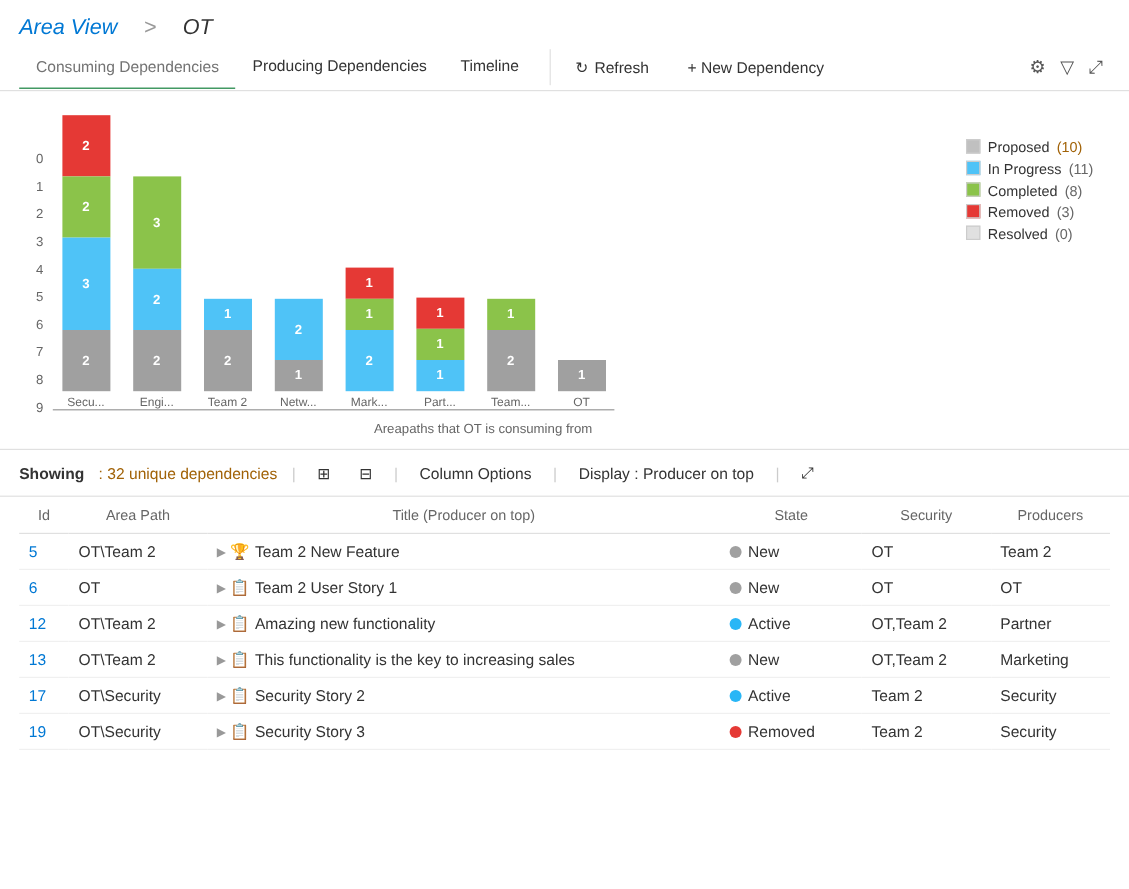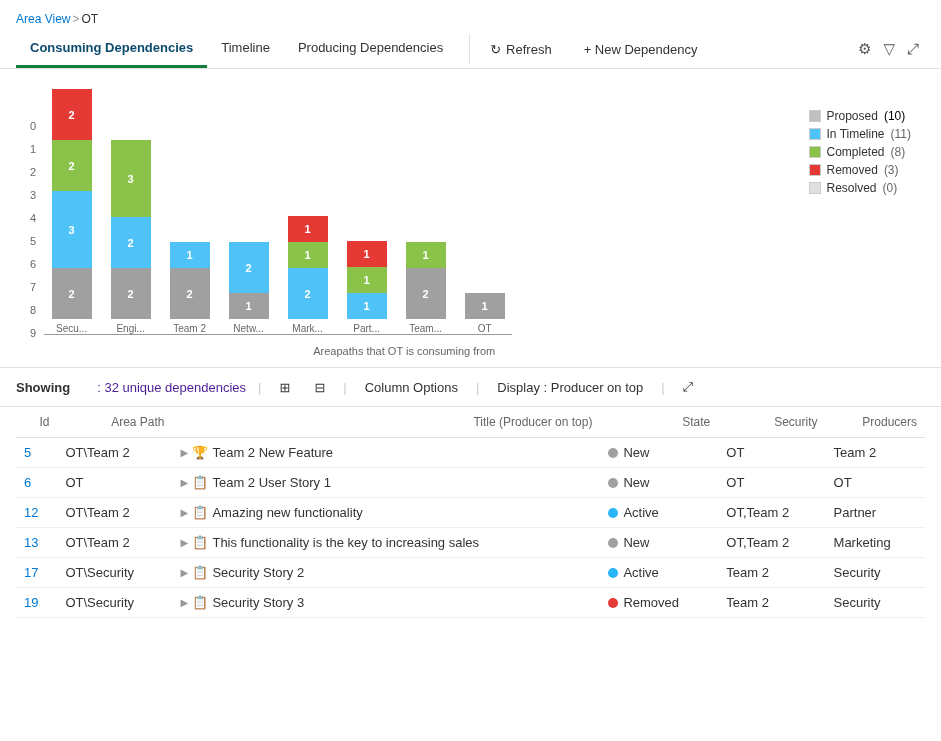--- a/index.html
+++ b/index.html
@@ -1,25 +1,25 @@
 <!DOCTYPE html>
 <html><head>
   <meta charset="utf-8">
   <style>
     * { box-sizing: border-box; margin: 0; padding: 0; }
     body { font-family: 'Segoe UI', Arial, sans-serif; font-size: 13px; color: #333; background: #fff; }
 
-    .header-breadcrumb { padding: 12px 16px 4px; font-size: 12px; color: #666; display: flex; align-items: center; gap: 2px; }
+    .header-breadcrumb { padding: 12px 16px 4px; font-size: 18px; color: #666; display: flex; align-items: center; gap: 22px; font-style: italic; }
     .header-breadcrumb .area-view { color: #0078d4; cursor: pointer; }
     .header-breadcrumb .sep { color: #999; }
     .header-breadcrumb .current { color: #333; }
 
     .nav-tabs { display: flex; align-items: center; padding: 0 16px; border-bottom: 1px solid #e0e0e0; gap: 0; }
     .tab { padding: 10px 14px; cursor: pointer; color: #333; font-size: 13px; border-bottom: 3px solid transparent; white-space: nowrap; }
-    .tab.active { color: #0c4a6e; border-bottom: 3px solid #15803d; font-weight: 700; }
+    .tab.active { color: #737373; border-bottom: 1px solid #15803d; font-weight: 400; }
     .nav-separator { width: 1px; height: 30px; background: #e0e0e0; margin: 0 12px; }
     .nav-actions { display: flex; align-items: center; gap: 16px; margin-left: 0; }
     .nav-action-btn { display: flex; align-items: center; gap: 5px; cursor: pointer; color: #333; font-size: 13px; padding: 6px 8px; border: none; background: none; }
     .nav-icon-btn { cursor: pointer; color: #555; padding: 6px; border: none; background: none; font-size: 15px; }
     .spacer { flex: 1; }
 
     .chart-area { padding: 20px 30px 10px; display: flex; align-items: flex-start; }
     .chart-container { position: relative; flex: 1; }
     .bars-and-axis { display: flex; align-items: flex-end; gap: 0; }
     .y-axis { display: flex; flex-direction: column-reverse; justify-content: space-between; height: 230px; padding-right: 8px; color: #666; font-size: 11px; text-align: right; }
@@ -28,35 +28,35 @@
     .bars-group { display: flex; align-items: flex-end; gap: 4px; padding-bottom: 0; }
     .bar-column { display: flex; flex-direction: column; align-items: center; width: 55px; }
     .bar-stack { display: flex; flex-direction: column-reverse; width: 40px; cursor: pointer; }
     .bar-segment { display: flex; align-items: center; justify-content: center; font-size: 11px; color: #fff; font-weight: 600; min-height: 0; }
     .bar-label { font-size: 10px; color: #666; margin-top: 4px; text-align: center; width: 55px; }
 
     .x-axis-line { width: 100%; height: 1px; background: #999; margin-bottom: 4px; }
     .chart-title { font-size: 11px; color: #666; text-align: center; margin-top: 6px; }
 
     .legend { display: flex; flex-direction: column; gap: 4px; margin-left: 30px; margin-top: 20px; font-size: 12px; }
-    .legend-item { display: flex; align-items: center; gap: 6px; }
+    .legend-item { display: flex; align-items: flex-start; gap: 6px; }
     .legend-box { width: 12px; height: 12px; border: 1px solid #ccc; }
 
     
     .bottom-toolbar { display: flex; align-items: center; padding: 8px 16px; border-top: 1px solid #e0e0e0; border-bottom: 1px solid #e0e0e0; gap: 12px; font-size: 13px; }
     .showing-label { font-weight: 600; color: #333; }
-    .showing-value { color: #4c1d95; margin-left: 15px; }
+    .showing-value { color: #a16207; }
     .toolbar-sep { color: #ccc; }
     .toolbar-btn { display: flex; align-items: center; gap: 4px; cursor: pointer; color: #333; padding: 3px 6px; border: none; background: none; font-size: 13px; }
 
     
     .table-area { padding: 0 16px; }
     table { width: 100%; border-collapse: collapse; font-size: 13px; }
     thead tr { border-bottom: 1px solid #e0e0e0; }
-    thead th { text-align: right; padding: 8px 8px; color: #666; font-weight: 400; font-size: 12px; }
+    thead th { text-align: center; padding: 8px 8px; color: #666; font-weight: 400; font-size: 12px; }
     tbody tr { border-bottom: 1px solid #f0f0f0; }
     tbody td { padding: 7px 8px; vertical-align: middle; }
     .id-link { color: #0078d4; cursor: pointer; }
     .state-badge { display: flex; align-items: center; gap: 5px; }
     .state-dot { width: 10px; height: 10px; border-radius: 50%; display: inline-block; }
     .expand-icon { color: #999; margin-right: 4px; font-size: 10px; cursor: pointer; }
     .story-icon { margin-right: 4px; color: #0078d4; }
     .trophy-icon { margin-right: 4px; color: #d4a000; }
     .title-cell { display: flex; align-items: center; }
   </style>
@@ -64,22 +64,22 @@
 <body>
 
 <div class="header-breadcrumb">
   <span class="area-view">Area View</span>
   <span class="sep">&gt;</span>
   <span class="current">OT</span>
 </div>
 
 <div class="nav-tabs">
   <div class="tab active">Consuming Dependencies</div>
+  <div class="tab">Producing Dependencies</div>
   <div class="tab">Timeline</div>
-  <div class="tab">Producing Dependencies</div>
   <div class="nav-separator"></div>
   <div class="nav-actions">
     <button class="nav-action-btn">
       <span>↻</span>
       <span>Refresh</span>
     </button>
     <button class="nav-action-btn">
       <span>+ New Dependency</span>
     </button>
   </div>
@@ -172,25 +172,25 @@
         <div class="x-axis-line"></div>
       </div>
     </div>
     <div class="chart-title">Areapaths that OT is consuming from</div>
   </div>
 
   <div class="legend" id="legend">
       <div class="legend-item">
         <div class="legend-box" style="background-color: rgb(192, 192, 192);"></div>
         <span>Proposed</span>
-        <span style="color: #000000;">(10)</span>
+        <span style="color: #a16207;">(10)</span>
       </div>
       <div class="legend-item">
         <div class="legend-box" style="background-color: rgb(79, 195, 247);"></div>
-        <span>In Timeline</span>
+        <span>In Progress</span>
         <span style="color: rgb(102, 102, 102);">(11)</span>
       </div>
       <div class="legend-item">
         <div class="legend-box" style="background-color: rgb(139, 195, 74);"></div>
         <span>Completed</span>
         <span style="color: rgb(102, 102, 102);">(8)</span>
       </div>
       <div class="legend-item">
         <div class="legend-box" style="background-color: rgb(229, 57, 53);"></div>
         <span>Removed</span>

